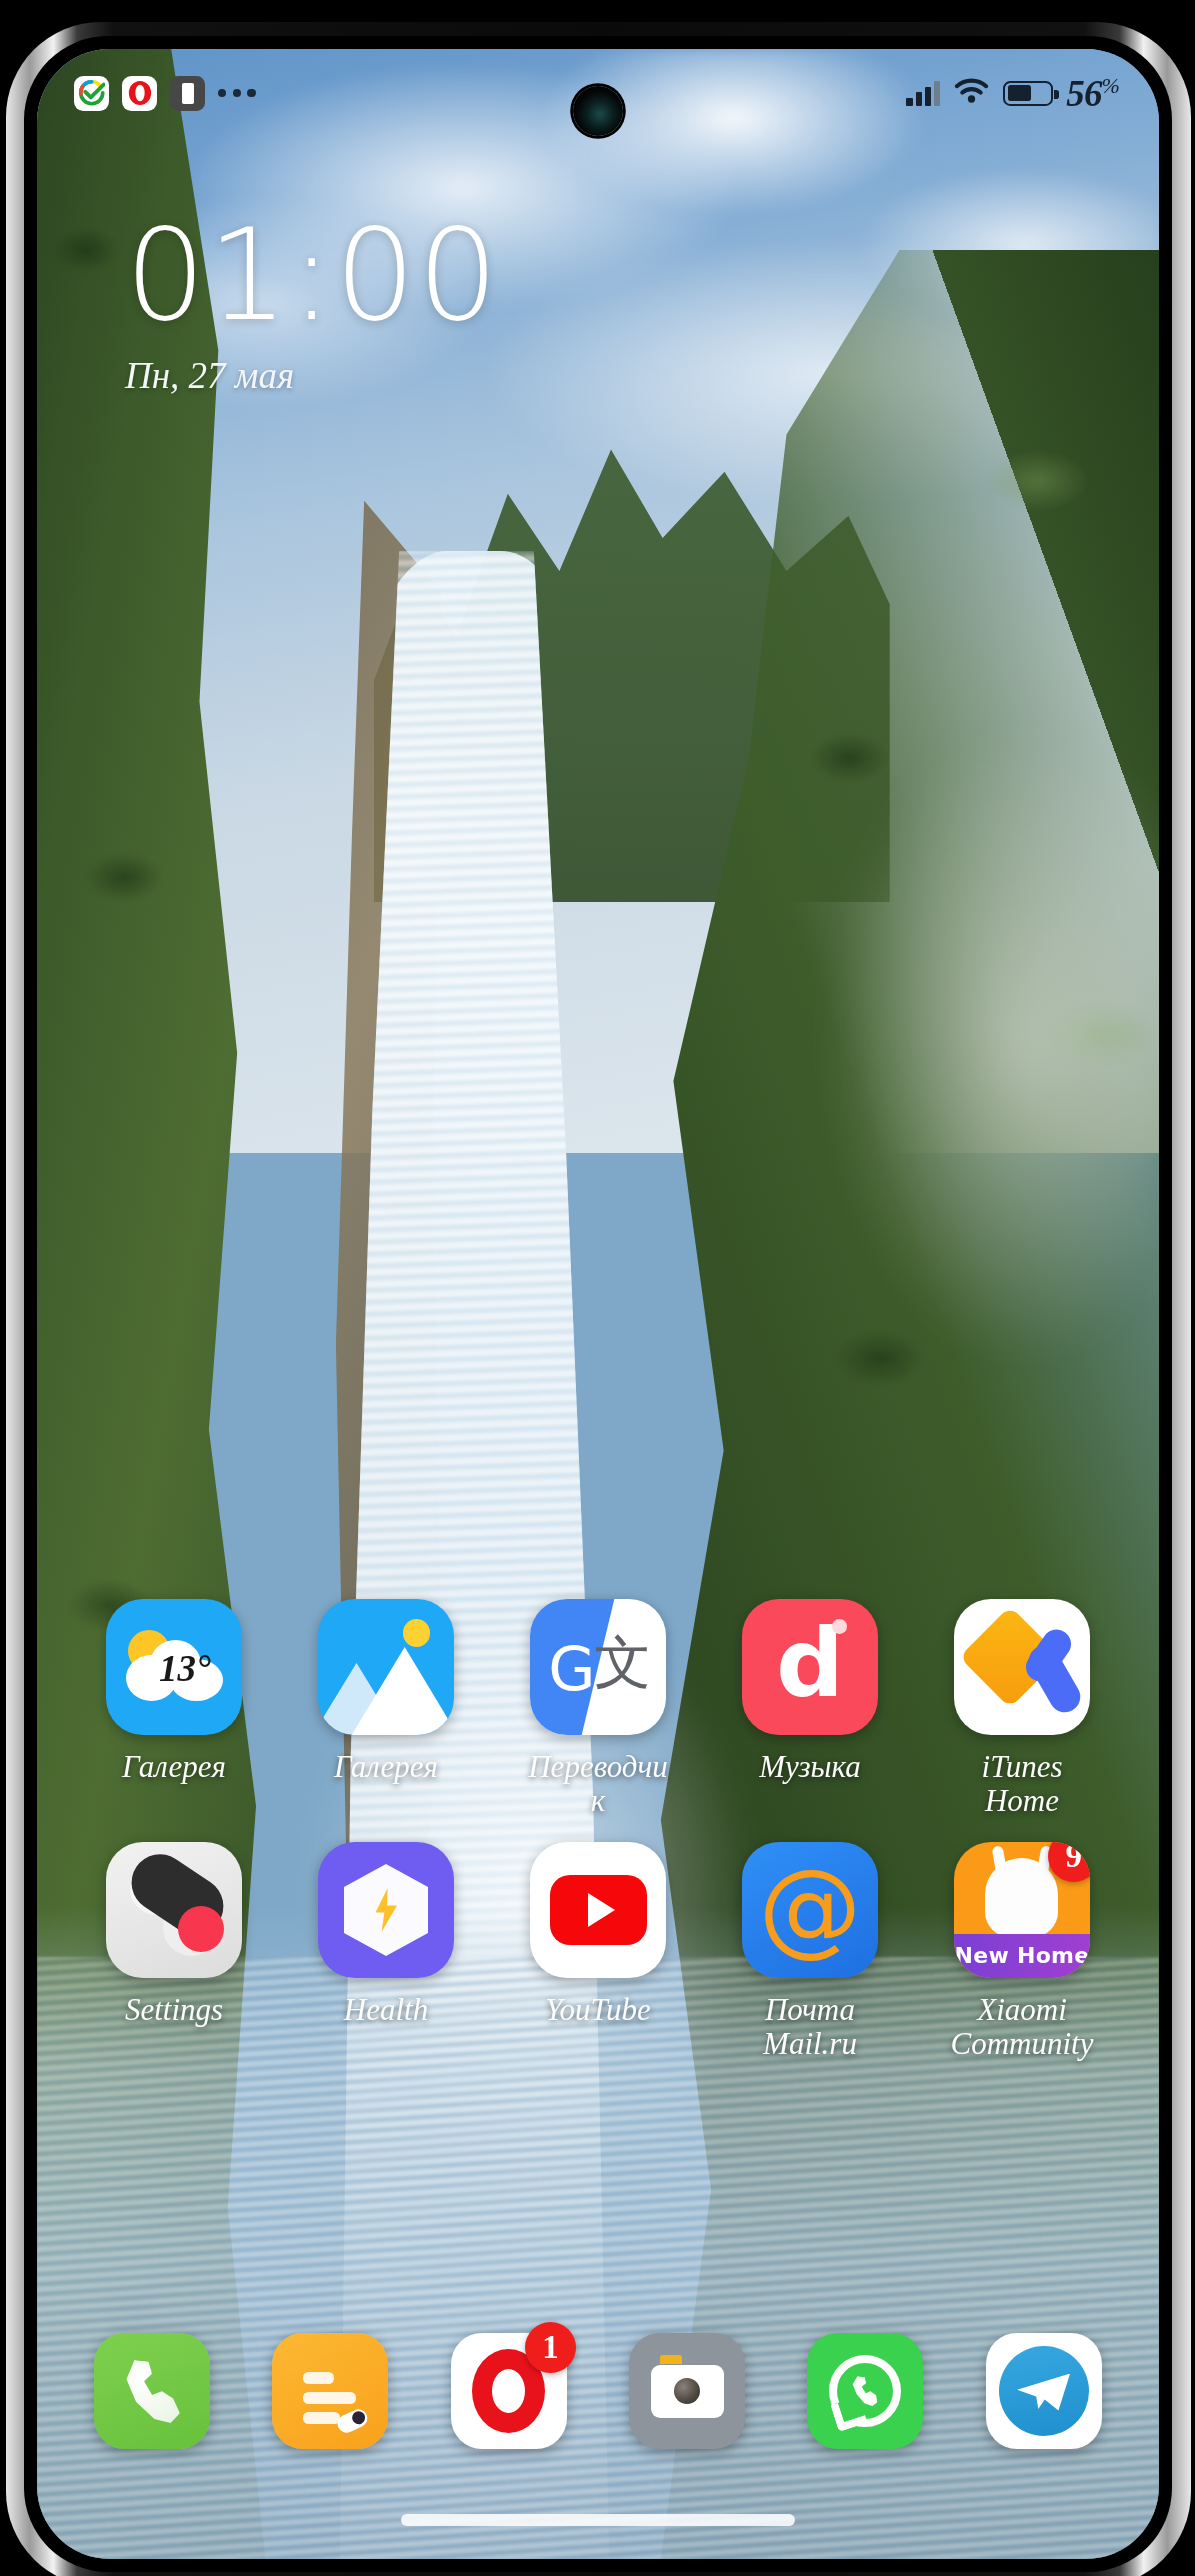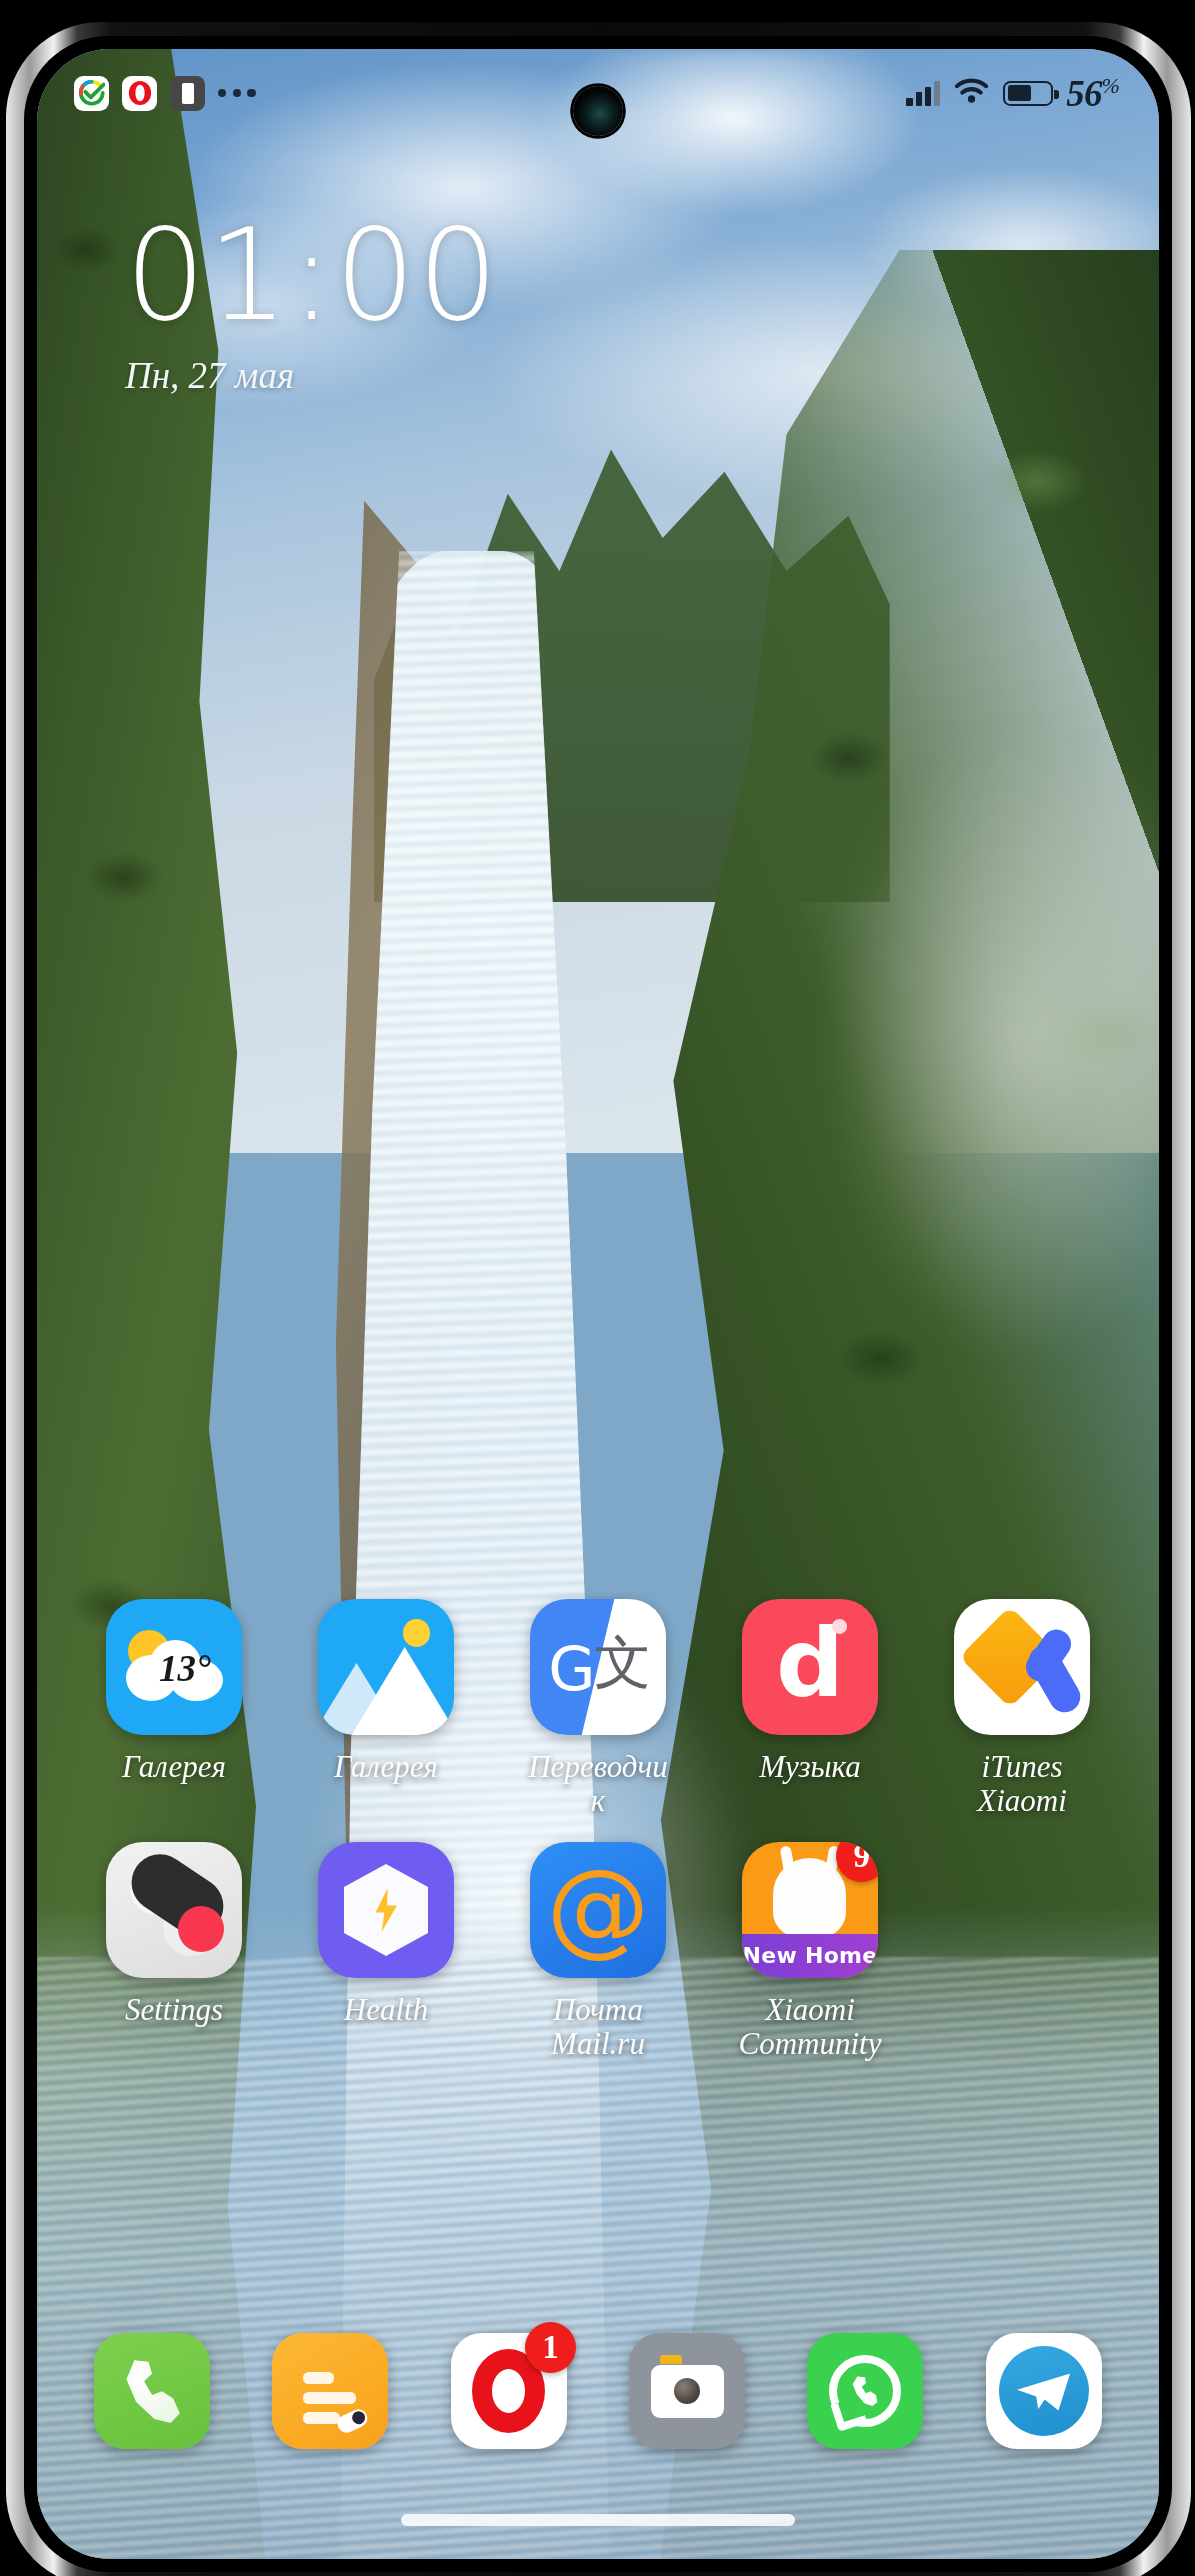--- a/index.html
+++ b/index.html
@@ -631,21 +631,21 @@
           </div>
           <div class="app-label">Музыка</div>
         </div>
 
         <div class="app">
           <div class="app-icon ic-itunes">
             <div class="ia"></div>
             <div class="ic2"></div>
             <div class="ib"></div>
           </div>
-          <div class="app-label">iTunes Xiaomi</div>
+          <div class="app-label">iTunes Home</div>
         </div>
 
       </div>
 
       <div class="app-row">
 
         <div class="app">
           <div class="app-icon ic-settings">
             <div class="sgh1"></div>
             <div class="sgh2"></div>
@@ -657,20 +657,28 @@
 
         <div class="app">
           <div class="app-icon ic-health">
             <div class="hex">
               <div class="bolt"></div>
             </div>
           </div>
           <div class="app-label">Health</div>
         </div>
 
+        <div class="app">
+          <div class="app-icon ic-youtube">
+            <div class="yb">
+              <div class="yp"></div>
+            </div>
+          </div>
+          <div class="app-label">YouTube</div>
+        </div>
 
         <div class="app">
           <div class="app-icon ic-mail">
             <div class="at">@</div>
           </div>
           <div class="app-label">Почта Mail.ru</div>
         </div>
 
         <div class="app">
           <div class="app-icon ic-xiaomi">

